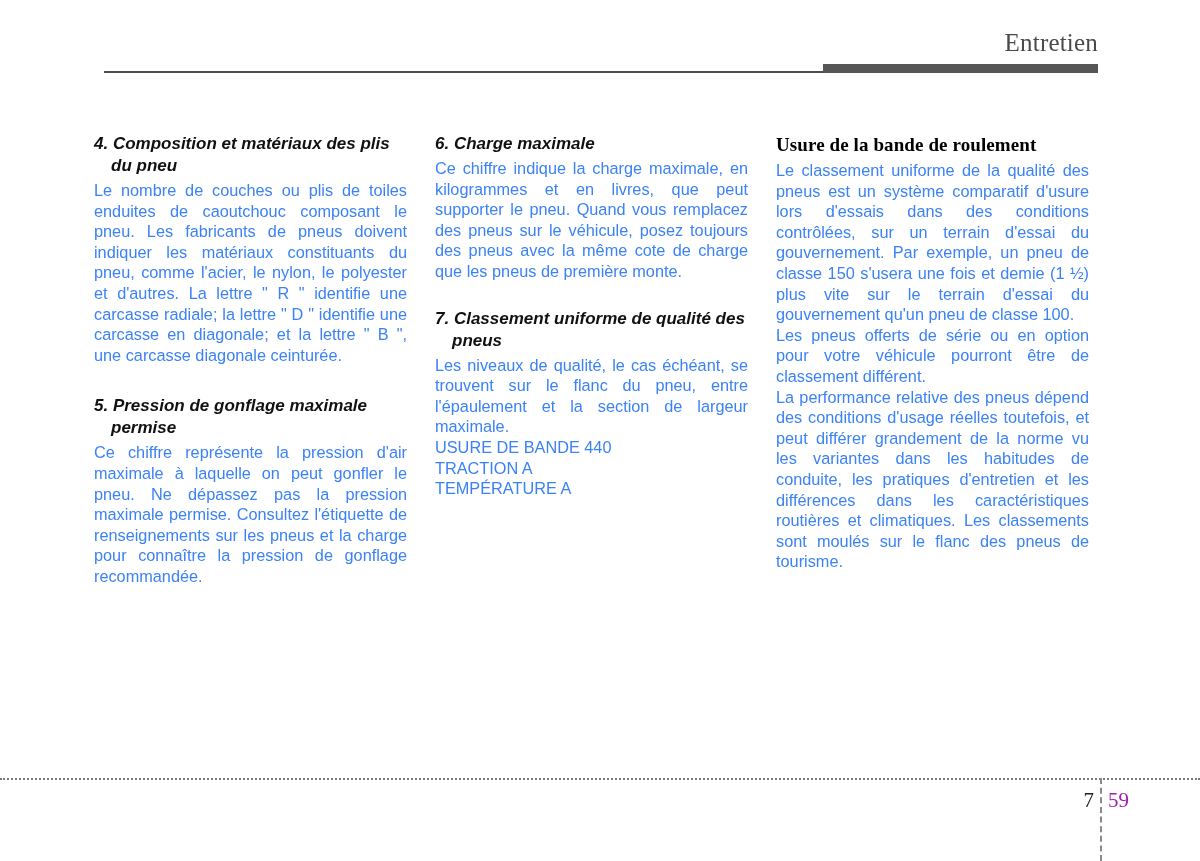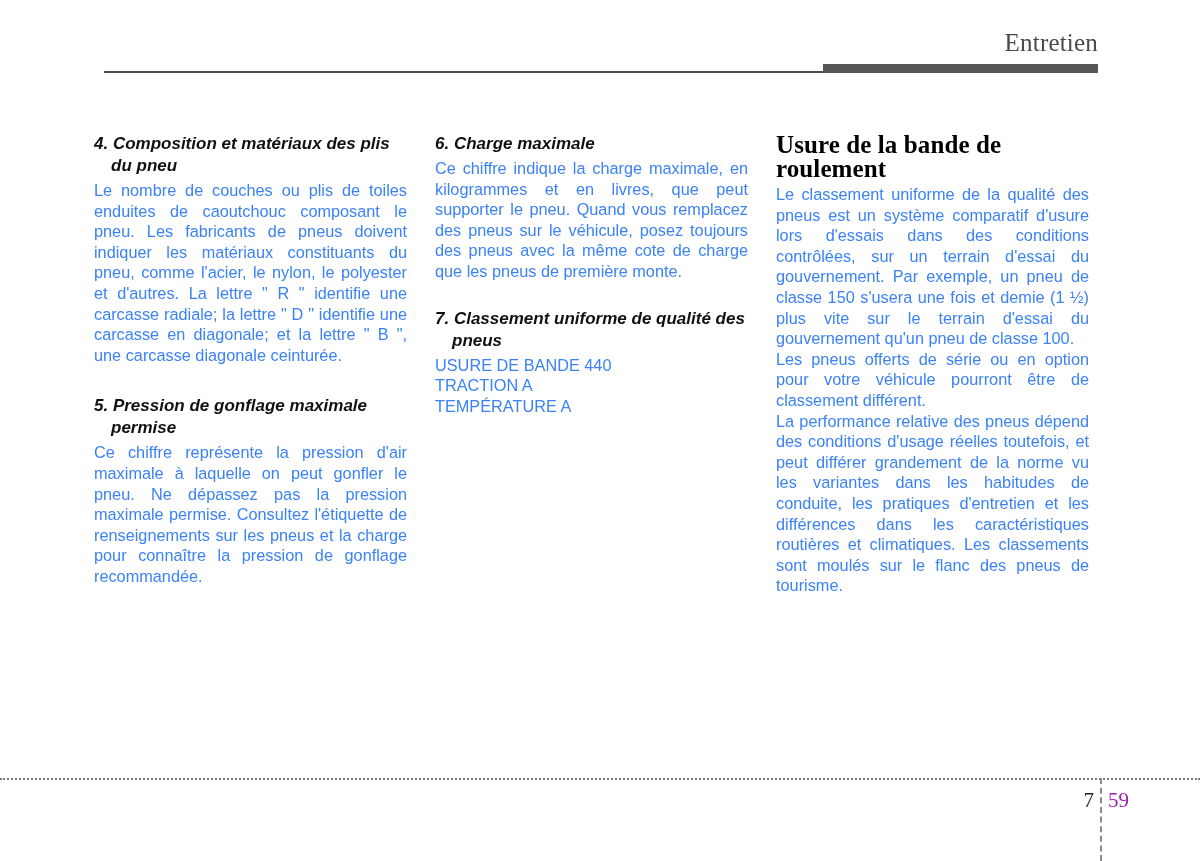--- a/index.html
+++ b/index.html
@@ -80,21 +80,21 @@
     line-height: 22px;
     margin: 0 0 3px 0;
     padding-left: 17px;
     text-indent: -17px;
     color: #111111;
   }
   .h-serif {
     font-family: "Liberation Serif", serif;
     font-weight: bold;
     font-style: normal;
-    font-size: 25px;
+    font-size: 19px;
     line-height: 24px;
     margin: 0 0 3px 0;
     color: #000000;
     letter-spacing: 0.1px;
   }
   p.body {
     font-family: "Liberation Sans", sans-serif;
     font-size: 16.3px;
     line-height: 20.6px;
     text-align: justify;
@@ -177,20 +177,21 @@
     <p class="body">Ce chiffre représente la pression d'air maximale à laquelle on peut gonfler le pneu. Ne dépassez pas la pression maximale permise. Consultez l'étiquette de renseignements sur les pneus et la charge pour connaître la pression de gonflage recommandée.</p>
 
   </div>
 
   <div class="column">
 
     <h3 class="h-sans">6. Charge maximale</h3>
     <p class="body">Ce chiffre indique la charge maximale, en kilogrammes et en livres, que peut supporter le pneu. Quand vous remplacez des pneus sur le véhicule, posez toujours des pneus avec la même cote de charge que les pneus de première monte.</p>
 
     <h3 class="h-sans gap-section-sm">7. Classement uniforme de qualité des pneus</h3>
+    <p class="body">Les niveaux de qualité, le cas échéant, se trouvent sur le flanc du pneu, entre l'épaulement et la section de largeur maximale.</p>
 
     <p class="body left gap-line">USURE DE BANDE 440</p>
     <p class="body left gap-line">TRACTION A</p>
     <p class="body left gap-line">TEMPÉRATURE A</p>
 
   </div>
 
   <div class="column">
 
     <h3 class="h-serif">Usure de la bande de roulement</h3>

